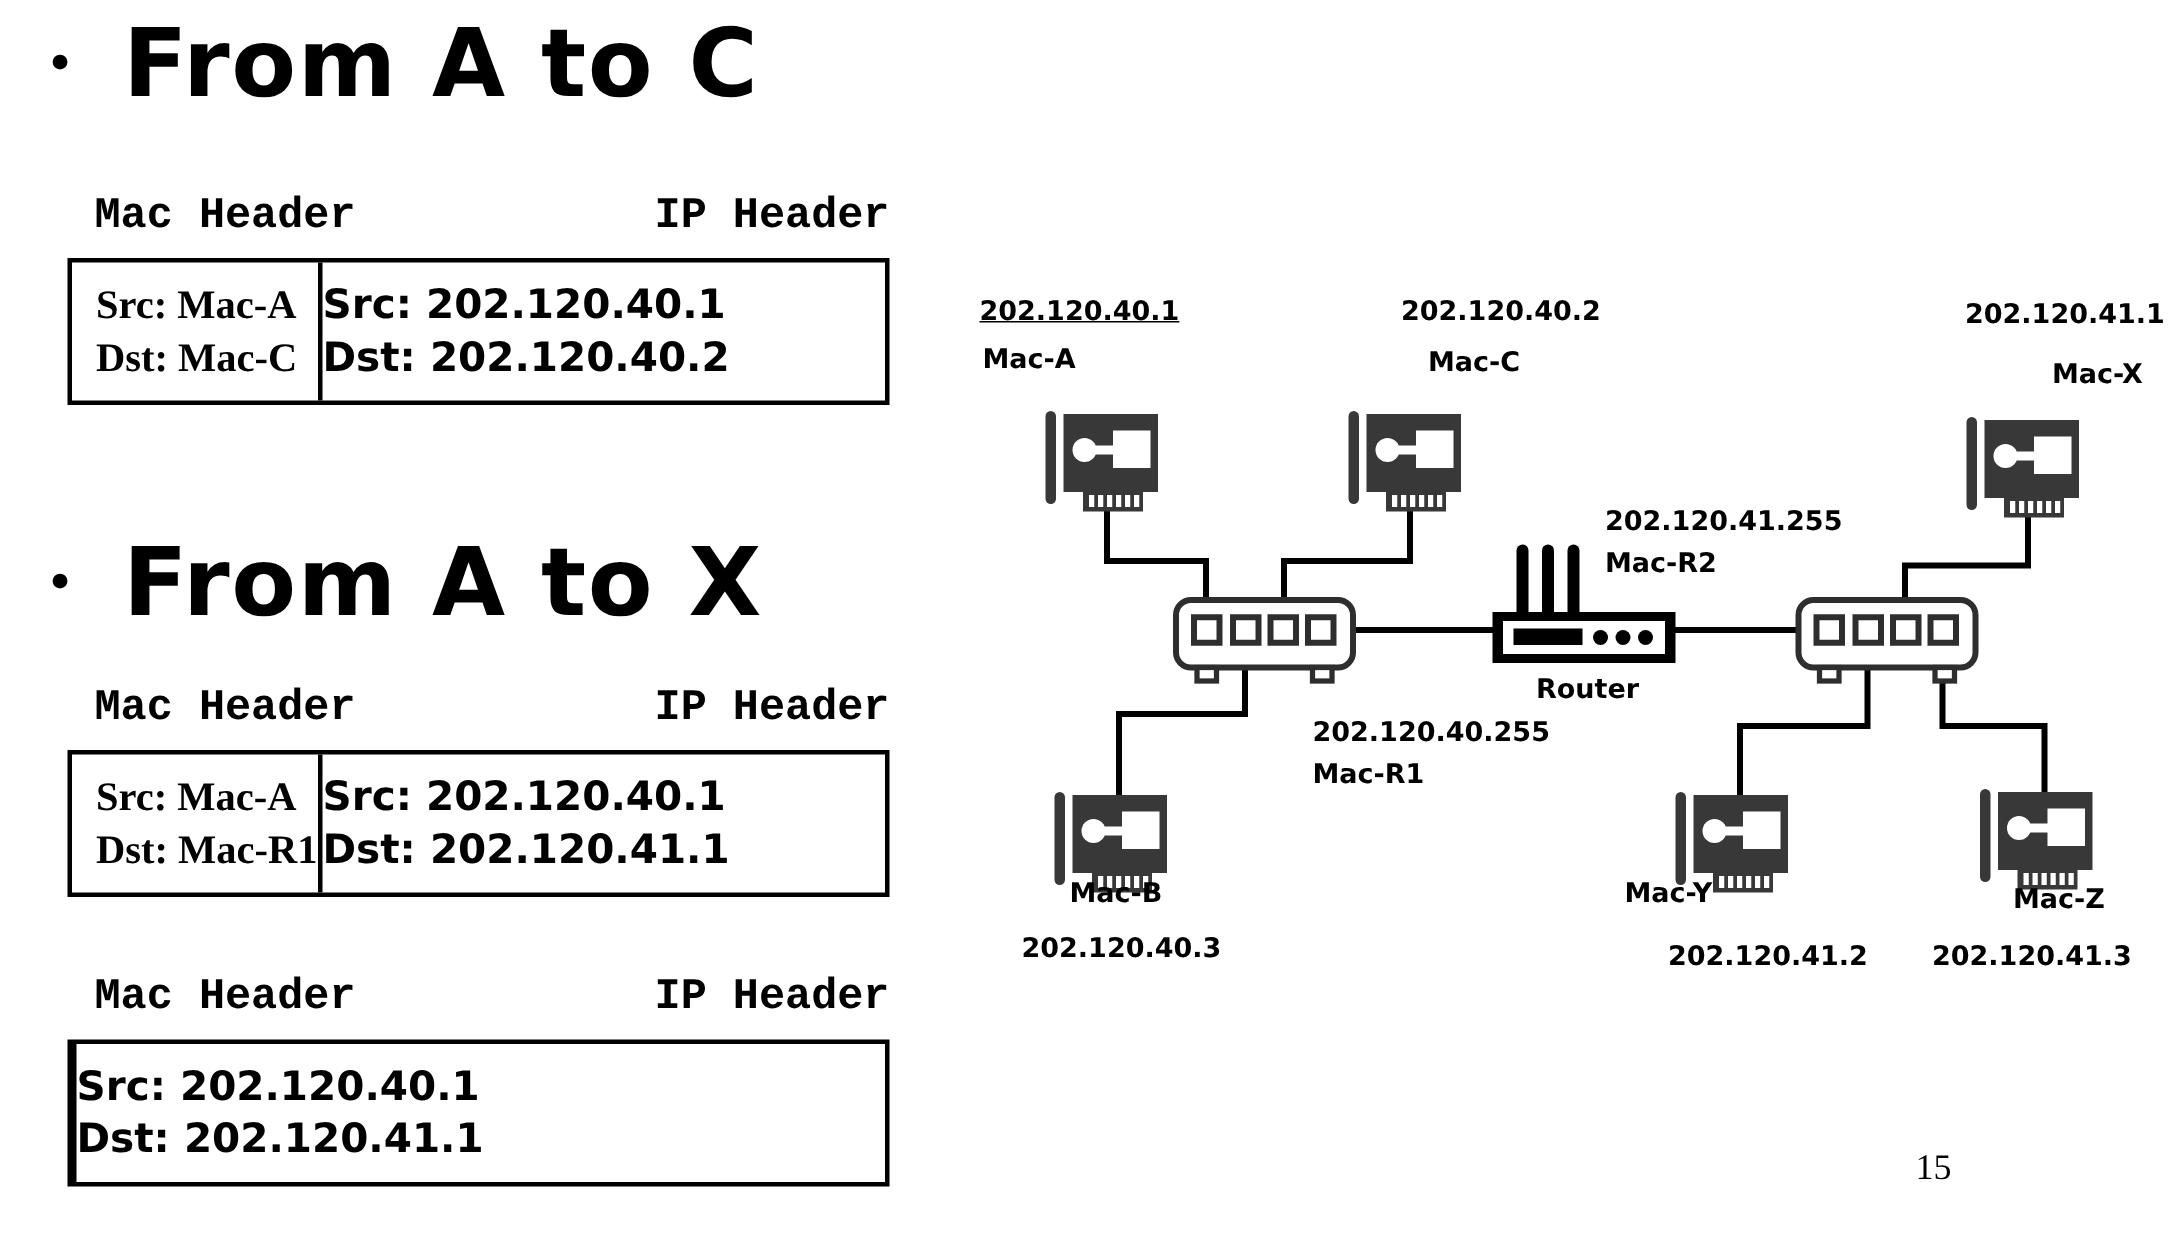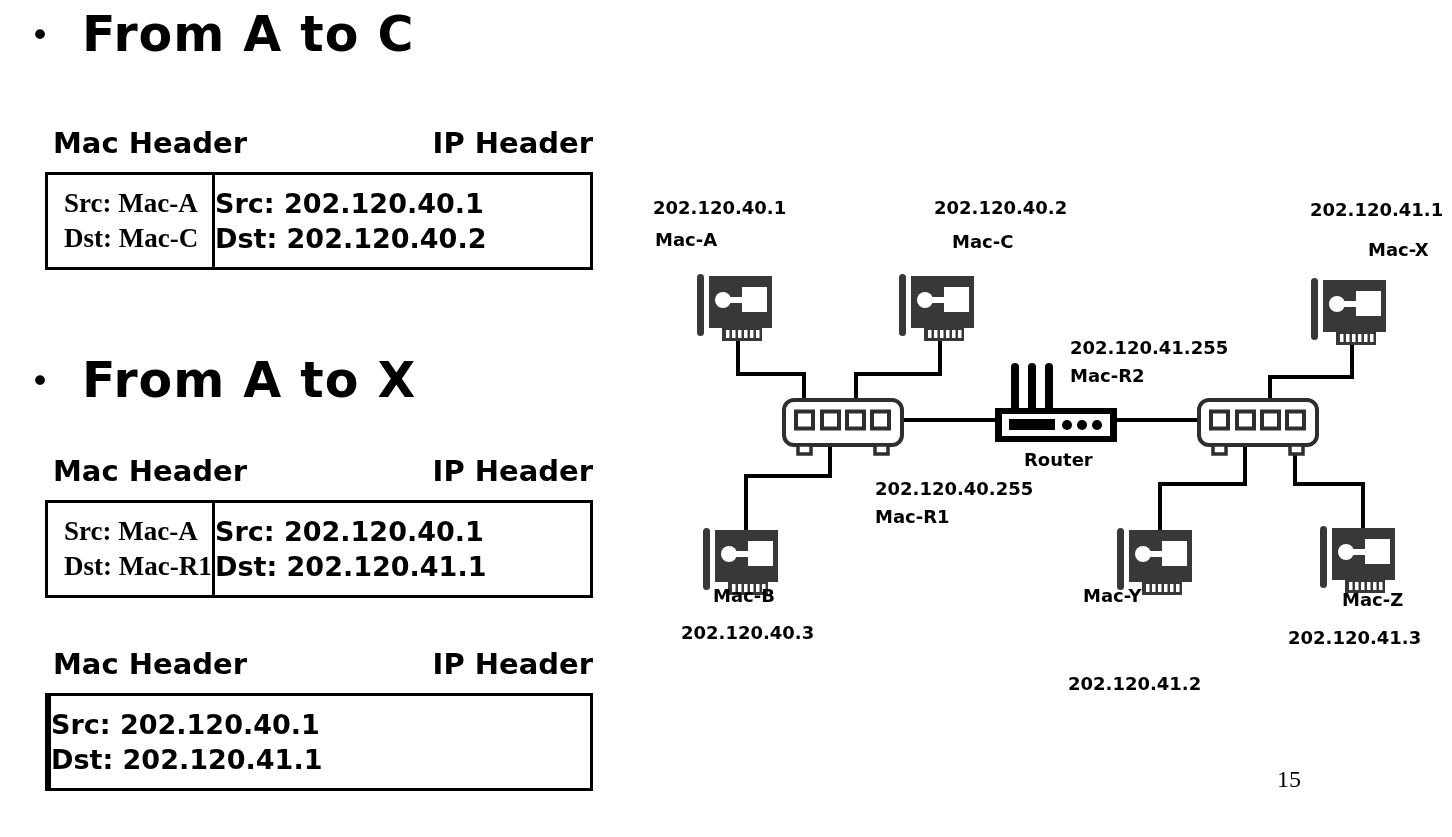--- a/index.html
+++ b/index.html
@@ -3,24 +3,24 @@
 <meta charset="utf-8">
 <style>
   html,body{margin:0;padding:0;background:#ffffff;}
   .slide{
     position:relative;width:1452px;height:837px;background:#ffffff;
     font-family:"DejaVu Sans",sans-serif;color:#000;overflow:hidden;
   }
   
   .bullet{position:absolute;left:30px;display:flex;align-items:center;}
   .bullet .dot{font-size:34px;line-height:1;margin-right:32px;}
-  .bullet .text{font-size:49px;font-weight:700;letter-spacing:1px;white-space:nowrap;}
+  .bullet .text{font-size:63px;font-weight:700;letter-spacing:1px;white-space:nowrap;}
   
   .hdr-block{position:absolute;left:45px;width:548px;}
-  .hdr-labels{display:flex;font-size:29px;font-weight:700;margin-bottom:12px;height:38px;align-items:flex-end;}
+  .hdr-labels{display:flex;font-size:29px;font-weight:700;margin-bottom:12px;height:38px;align-items:flex-end;font-family:Liberation Mono, monospace;}
   .hdr-labels .mac-lbl{width:210px;text-align:center;}
   .hdr-labels .ip-lbl{flex:1;text-align:right;}
   .hdr-table{display:flex;border:3px solid #000;background:#fff;box-sizing:border-box;}
   .hdr-table .cell{padding:11px 0 11px 16px;font-size:27px;font-weight:700;line-height:35px;white-space:nowrap;}
   .hdr-table .cell.mac{width:164px;box-sizing:border-box;font-family:Liberation Serif, serif;}
   .hdr-table .cell.ip{flex:1;border-left:3px solid #000;padding-left:0;}
   
   .dlabel{position:absolute;font-size:18px;font-weight:700;white-space:nowrap;}
   .diagram-svg{position:absolute;left:0;top:0;}
   
@@ -143,39 +143,39 @@
     </g>
 
     <use href="#nic" x="696" y="266" width="78" height="78"></use>
     <use href="#nic" x="898" y="266" width="78" height="78"></use>
     <use href="#nic" x="1310" y="270" width="78" height="78"></use>
     <use href="#nic" x="702" y="520" width="78" height="78"></use>
     <use href="#nic" x="1116" y="520" width="78" height="78"></use>
     <use href="#nic" x="1319" y="518" width="78" height="78"></use>
   </svg>
 
-  <div class="dlabel" style="left:653px;top:197px;">202.120.40.1</div>
+  <div class="dlabel" style="left:653px;top:197px;text-decoration:underline;">202.120.40.1</div>
   <div class="dlabel" style="left:655px;top:229px;">Mac-A</div>
 
   <div class="dlabel" style="left:934px;top:197px;">202.120.40.2</div>
   <div class="dlabel" style="left:952px;top:231px;">Mac-C</div>
 
   <div class="dlabel" style="left:1310px;top:199px;">202.120.41.1</div>
   <div class="dlabel" style="left:1368px;top:239px;">Mac-X</div>
 
   <div class="dlabel" style="left:1070px;top:337px;">202.120.41.255</div>
   <div class="dlabel" style="left:1070px;top:365px;">Mac-R2</div>
   <div class="dlabel" style="left:1024px;top:449px;">Router</div>
   <div class="dlabel" style="left:875px;top:478px;">202.120.40.255</div>
   <div class="dlabel" style="left:875px;top:506px;">Mac-R1</div>
 
   <div class="dlabel" style="left:670px;top:585px;margin-left:43px;">Mac-B</div>
   <div class="dlabel" style="left:666px;top:622px;margin-left:15px;">202.120.40.3</div>
 
   <div class="dlabel" style="left:1083px;top:585px;">Mac-Y</div>
-  <div class="dlabel" style="left:1068px;top:627px;margin-top:46px;">202.120.41.2</div>
+  <div class="dlabel" style="left:1112px;top:627px;">202.120.41.2</div>
 
   <div class="dlabel" style="left:1342px;top:589px;">Mac-Z</div>
   <div class="dlabel" style="left:1288px;top:627px;">202.120.41.3</div>
 
   <div class="page-number">15</div>
 
 </div>
 
 </body></html>

